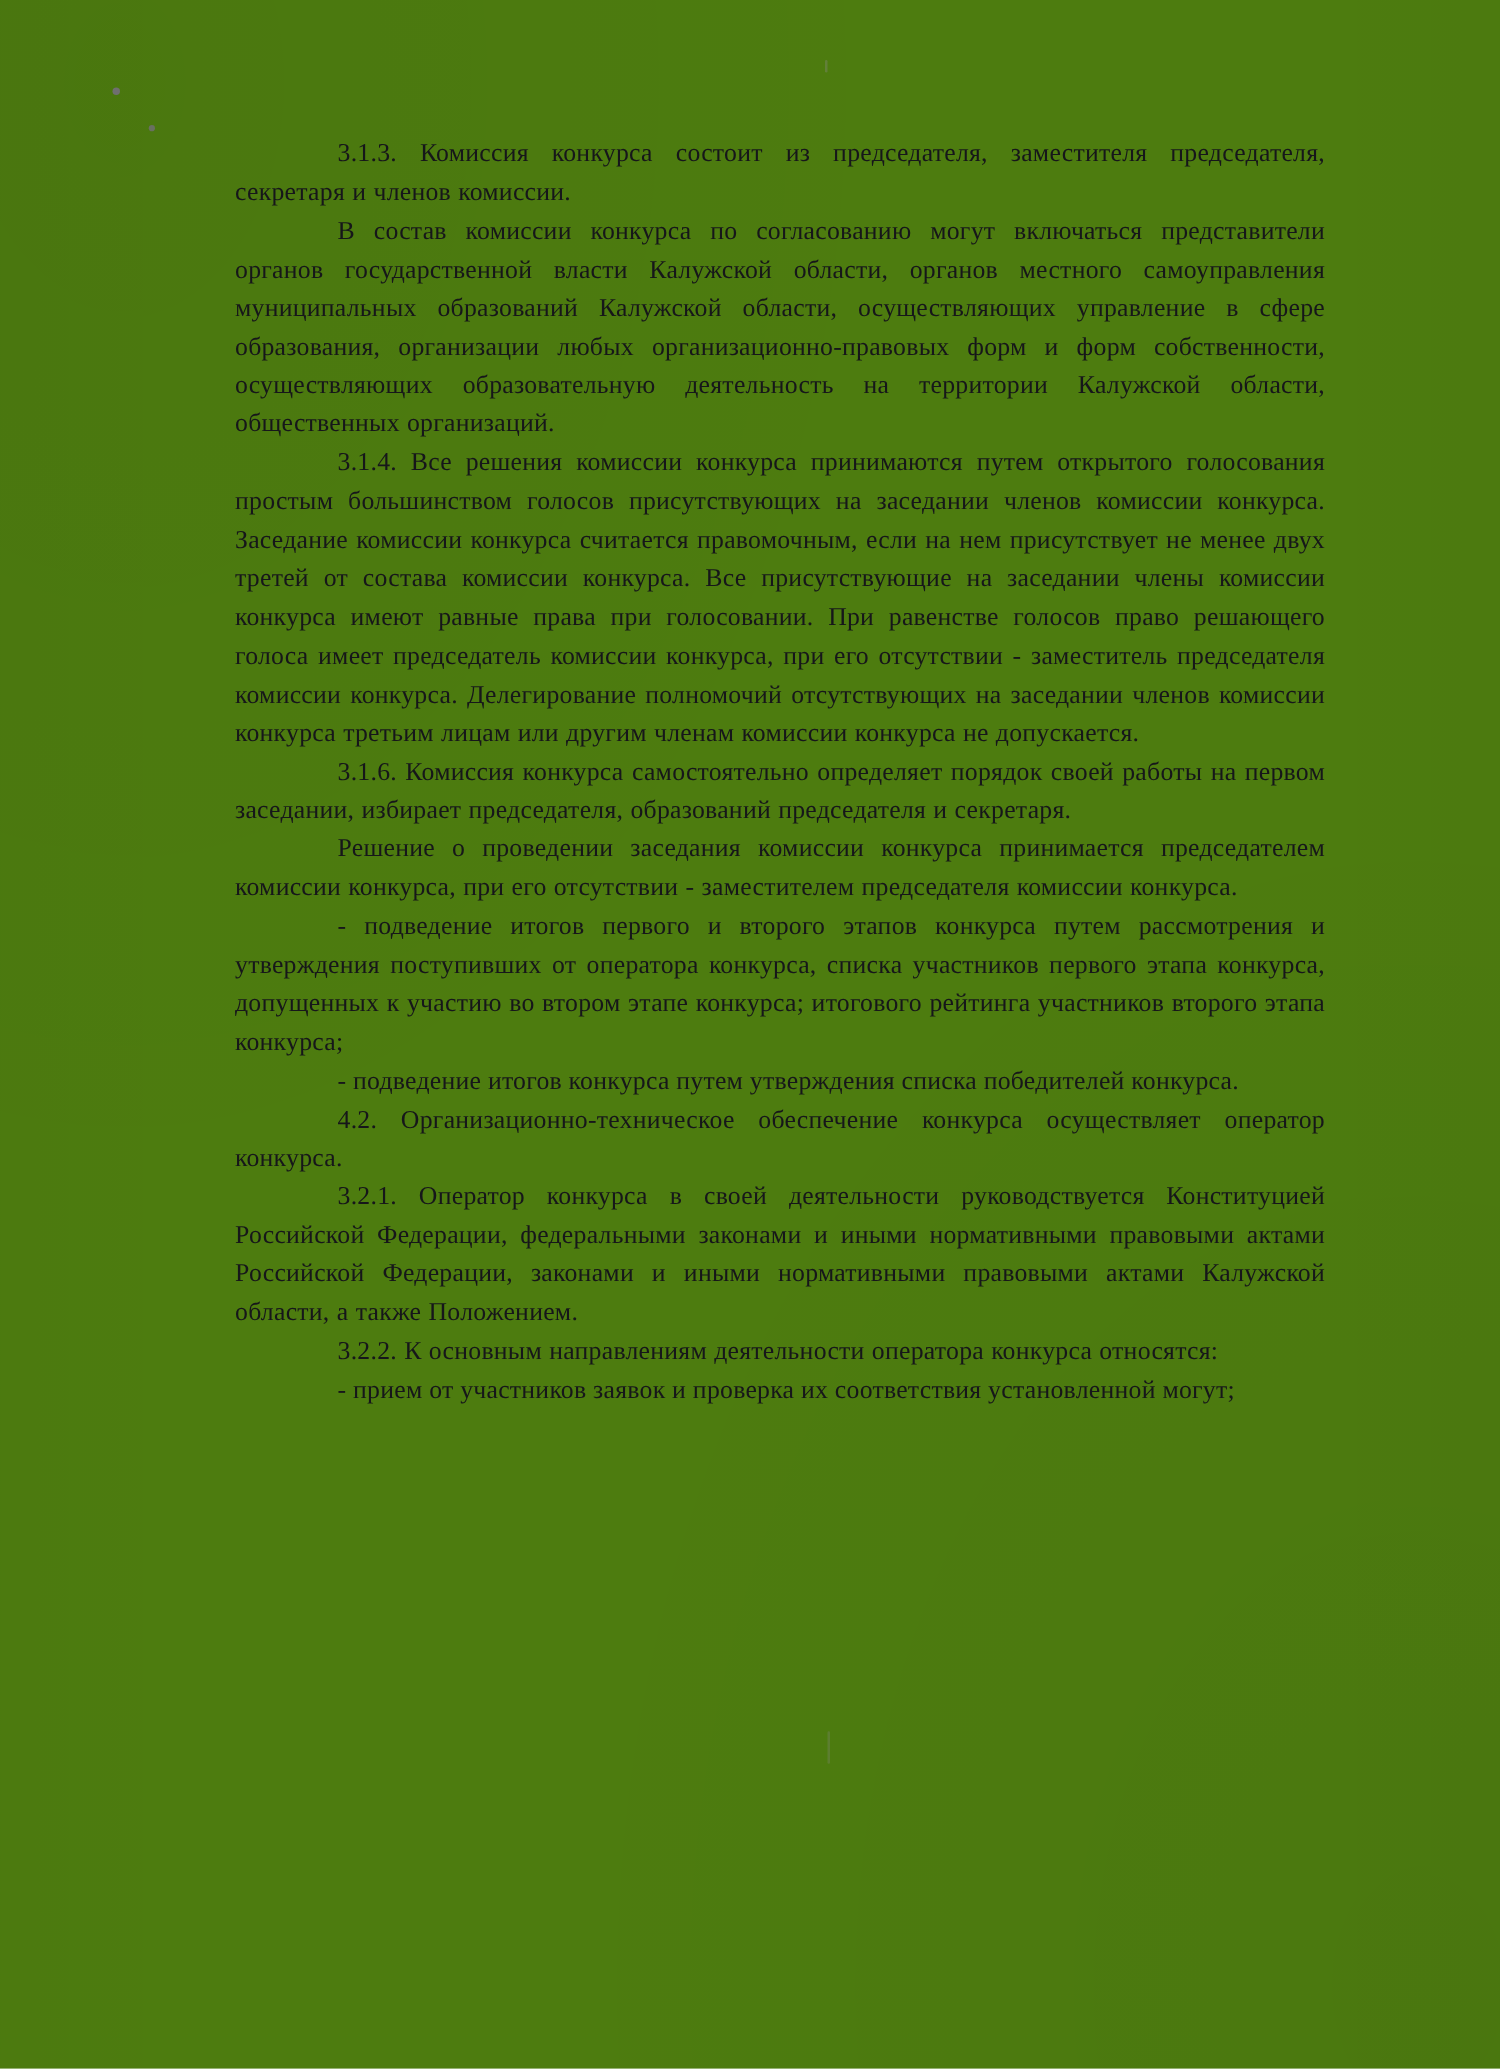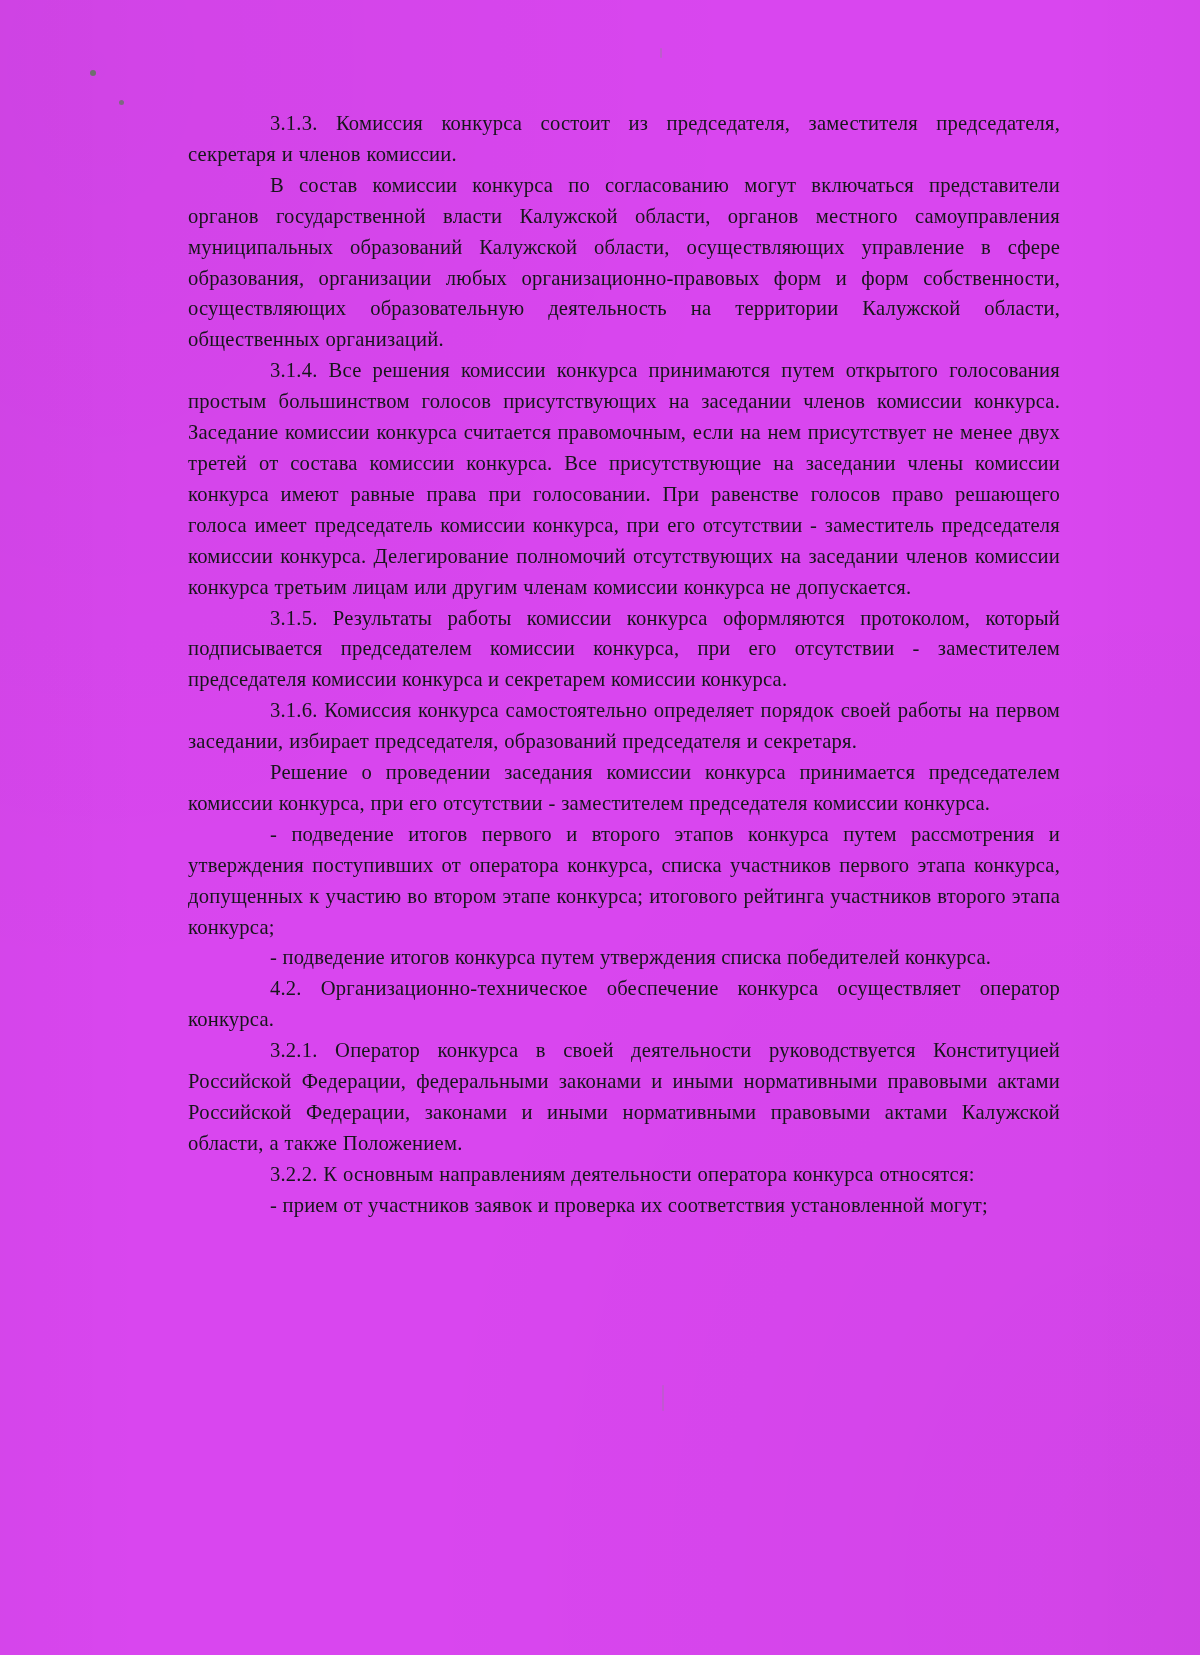--- a/index.html
+++ b/index.html
@@ -9,21 +9,21 @@
   }
   body {
     font-family: "Liberation Serif", "DejaVu Serif", serif;
     color: #16161a;
   }
   .page {
     position: relative;
     width: 1200px;
     height: 1655px;
     margin: 0 auto;
-    background: #d946ef;
+    background: #4d7c0f;
     overflow: hidden;
   }
   .scan-noise {
     position: absolute;
     inset: 0;
     pointer-events: none;
     background:
       radial-gradient(ellipse at 8% 4%, rgba(0,0,0,0.035), rgba(0,0,0,0) 42%),
       radial-gradient(ellipse at 95% 96%, rgba(0,0,0,0.03), rgba(0,0,0,0) 46%),
       linear-gradient(90deg, rgba(0,0,0,0.02) 0%, rgba(0,0,0,0) 12%, rgba(0,0,0,0) 88%, rgba(0,0,0,0.02) 100%);
@@ -69,21 +69,20 @@
   <div class="scan-noise"></div>
   <div class="speck s1"></div>
   <div class="speck s2"></div>
   <div class="speck s3"></div>
   <div class="speck s4"></div>
 
   <div class="body-text">
     <p class="gap-wide">3.1.3. Комиссия конкурса состоит из председателя, заместителя председателя, секретаря и членов комиссии.</p>
     <p class="gap-wide">В состав комиссии конкурса по согласованию могут включаться представители органов государственной власти Калужской области, органов местного самоуправления муниципальных образований Калужской области, осуществляющих управление в сфере образования, организации любых организационно-правовых форм и форм собственности, осуществляющих образовательную деятельность на территории Калужской области, общественных организаций.</p>
     <p class="gap-wide">3.1.4. Все решения комиссии конкурса принимаются путем открытого голосования простым большинством голосов присутствующих на заседании членов комиссии конкурса. Заседание комиссии конкурса считается правомочным, если на нем присутствует не менее двух третей от состава комиссии конкурса. Все присутствующие на заседании члены комиссии конкурса имеют равные права при голосовании. При равенстве голосов право решающего голоса имеет председатель комиссии конкурса, при его отсутствии - заместитель председателя комиссии конкурса. Делегирование полномочий отсутствующих на заседании членов комиссии конкурса третьим лицам или другим членам комиссии конкурса не допускается.</p>
-    <p>3.1.5. Результаты работы комиссии конкурса оформляются протоколом, который подписывается председателем комиссии конкурса, при его отсутствии - заместителем председателя комиссии конкурса и секретарем комиссии конкурса.</p>
     <p class="gap-wide">3.1.6. Комиссия конкурса самостоятельно определяет порядок своей работы на первом заседании, избирает председателя, образований председателя и секретаря.</p>
     <p class="gap-wide">Решение о проведении заседания комиссии конкурса принимается председателем комиссии конкурса, при его отсутствии - заместителем председателя комиссии конкурса.</p>
     <p class="dash">- подведение итогов первого и второго этапов конкурса путем рассмотрения и утверждения поступивших от оператора конкурса, списка участников первого этапа конкурса, допущенных к участию во втором этапе конкурса; итогового рейтинга участников второго этапа конкурса;</p>
     <p class="dash">- подведение итогов конкурса путем утверждения списка победителей конкурса.</p>
     <p class="gap-wide">4.2. Организационно-техническое обеспечение конкурса осуществляет оператор конкурса.</p>
     <p class="gap-wide">3.2.1. Оператор конкурса в своей деятельности руководствуется Конституцией Российской Федерации, федеральными законами и иными нормативными правовыми актами Российской Федерации, законами и иными нормативными правовыми актами Калужской области, а также Положением.</p>
     <p class="gap-wide">3.2.2. К основным направлениям деятельности оператора конкурса относятся:</p>
     <p class="dash">- прием от участников заявок и проверка их соответствия установленной могут;</p>
   </div>
 

